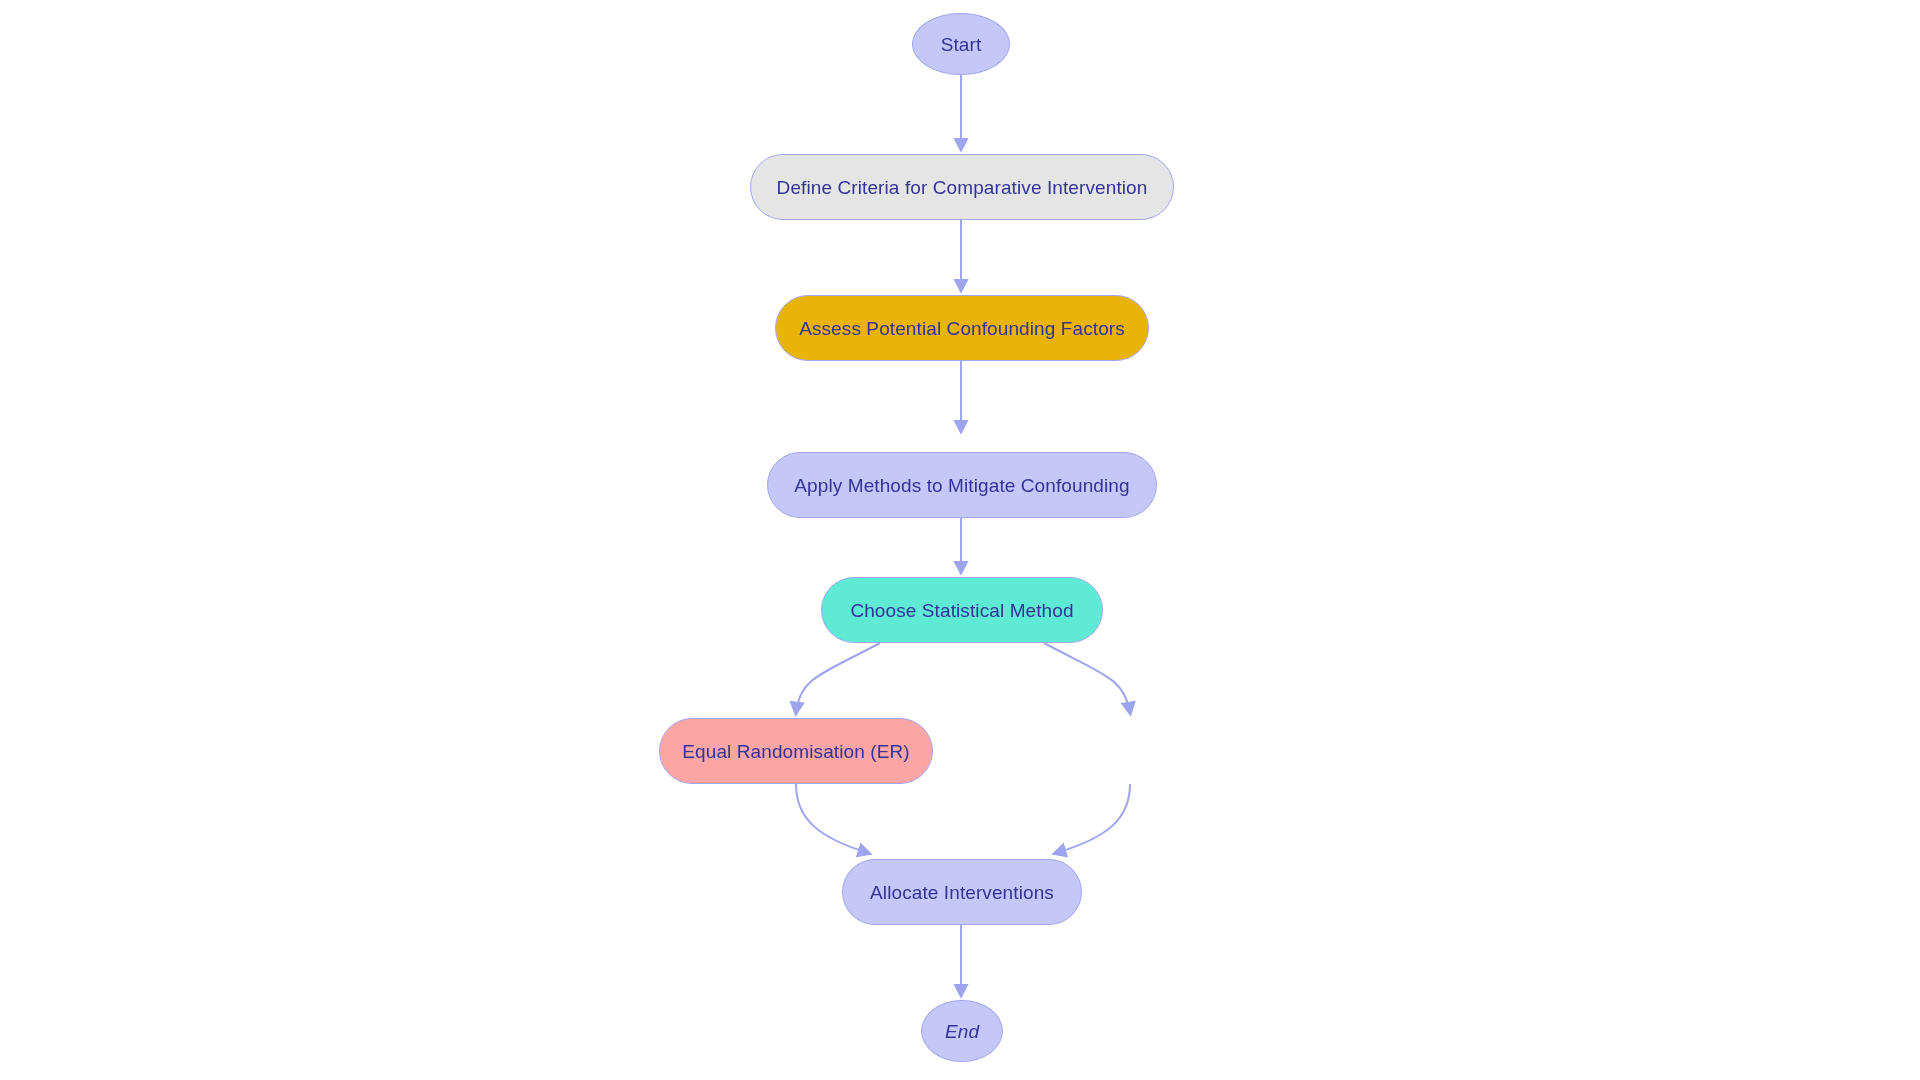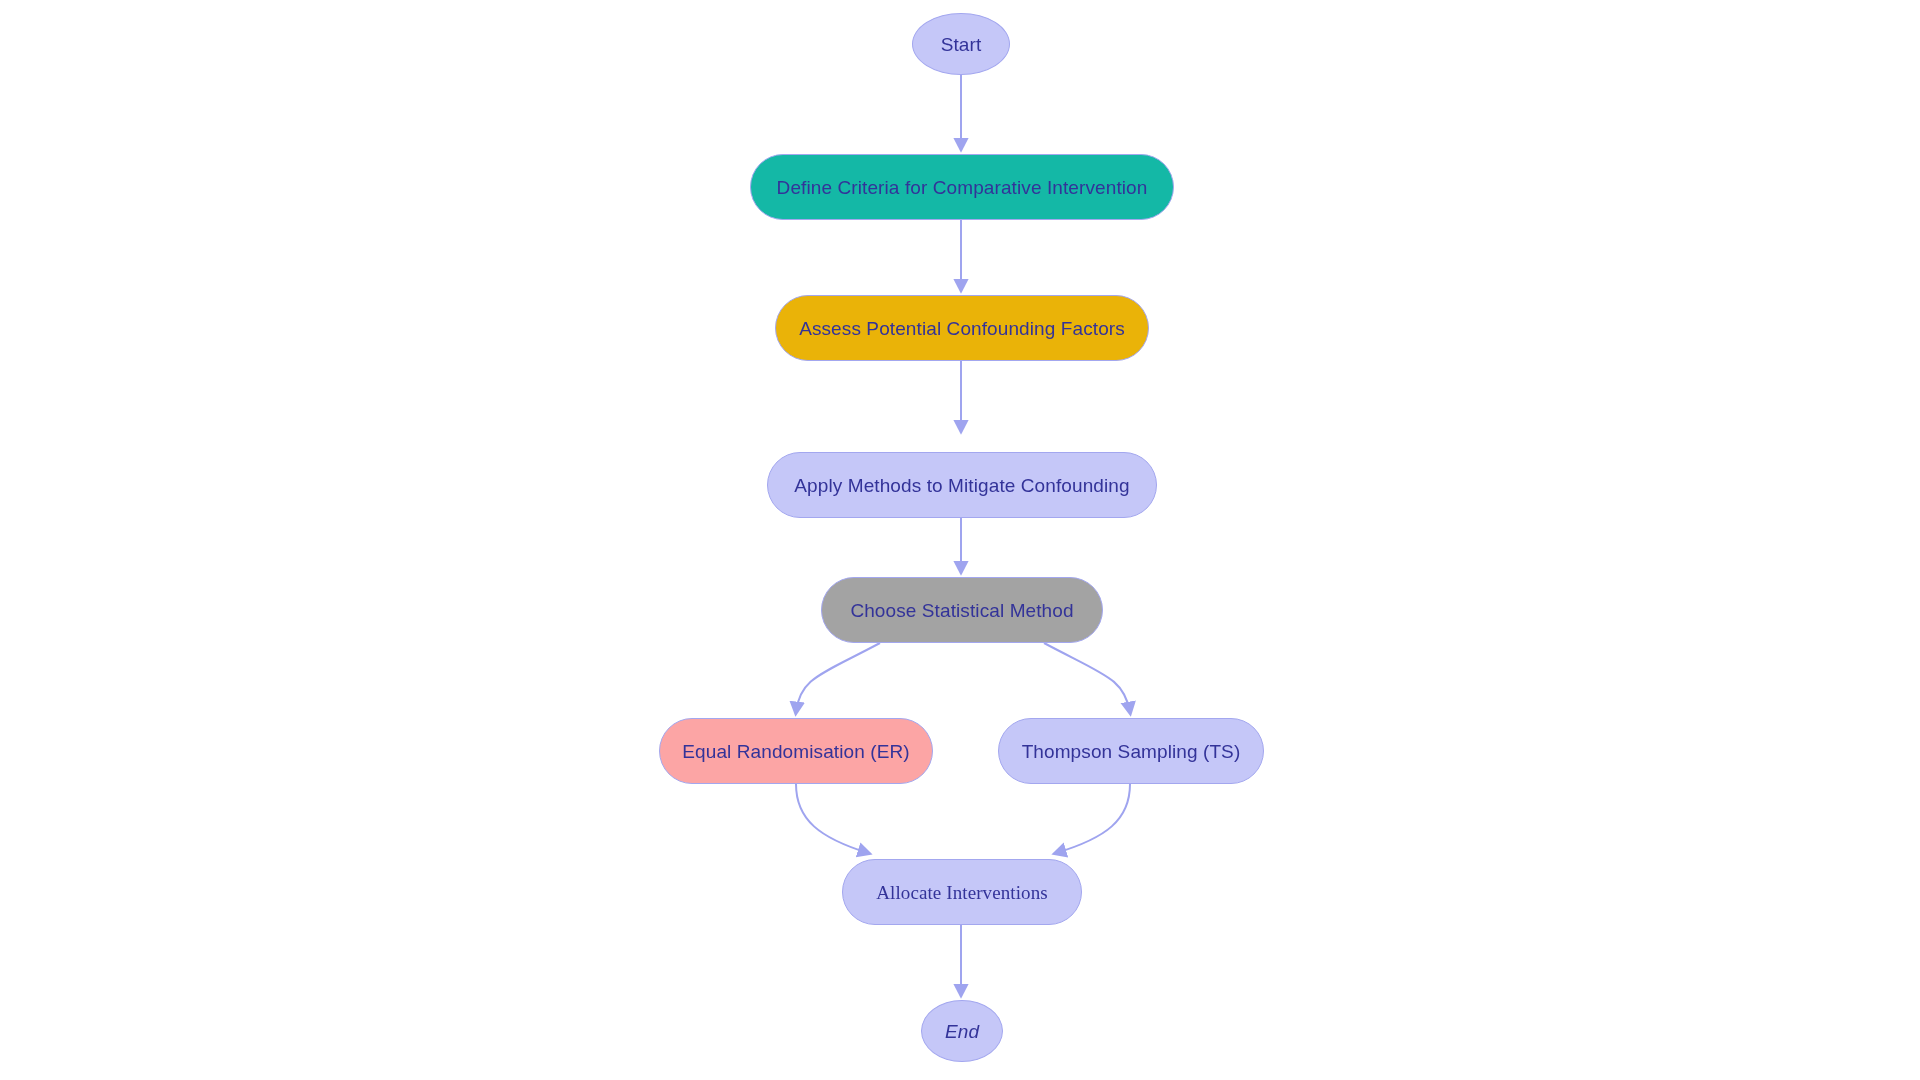--- a/index.html
+++ b/index.html
@@ -68,45 +68,42 @@
         <path d="M 796 784 C 796 820, 820 838, 868 853" fill="none" stroke="#9fa4ef" stroke-width="2" marker-end="url(#arrowhead)"></path>
         <path d="M 1130 784 C 1130 820, 1106 838, 1056 853" fill="none" stroke="#9fa4ef" stroke-width="2" marker-end="url(#arrowhead)"></path>
         <path d="M 961 925 L 961 994" fill="none" stroke="#9fa4ef" stroke-width="2" marker-end="url(#arrowhead)"></path>
       </g>
   </svg>
 
   <div class="node ellipse" style="left: 912px; top: 13px; width: 98px; height: 62px; font-size: 19px; background: rgb(197, 199, 248); border-color: rgb(163, 167, 239); color: rgb(51, 51, 153);">
     <span class="node-label">Start</span>
   </div>
 
-  <div class="node pill" style="left: 750px; top: 154px; width: 424px; height: 66px; font-size: 19px; background: #14b8a6; border-color: rgb(163, 167, 239); color: rgb(51, 51, 153);">
+  <div class="node pill" style="left: 750px; top: 154px; width: 424px; height: 66px; font-size: 19px; background: #e5e5e5; border-color: rgb(163, 167, 239); color: rgb(51, 51, 153);">
     <span class="node-label">Define Criteria for Comparative Intervention</span>
   </div>
 
   <div class="node pill" style="left: 775px; top: 295px; width: 374px; height: 66px; font-size: 19px; background: #eab308; border-color: rgb(163, 167, 239); color: rgb(51, 51, 153);">
     <span class="node-label">Assess Potential Confounding Factors</span>
   </div>
 
   <div class="node pill" style="left: 767px; top: 452px; width: 390px; height: 66px; font-size: 19px; background: rgb(197, 199, 248); border-color: rgb(163, 167, 239); color: rgb(51, 51, 153); text-align: right;">
     <span class="node-label">Apply Methods to Mitigate Confounding</span>
   </div>
 
-  <div class="node pill" style="left: 821px; top: 577px; width: 282px; height: 66px; font-size: 19px; background: #a3a3a3; border-color: rgb(163, 167, 239); color: rgb(51, 51, 153);">
+  <div class="node pill" style="left: 821px; top: 577px; width: 282px; height: 66px; font-size: 19px; background: #5eead4; border-color: rgb(163, 167, 239); color: rgb(51, 51, 153);">
     <span class="node-label">Choose Statistical Method</span>
   </div>
 
   <div class="node pill" style="left: 659px; top: 718px; width: 274px; height: 66px; font-size: 19px; background: #fca5a5; border-color: rgb(163, 167, 239); color: rgb(51, 51, 153);">
     <span class="node-label">Equal Randomisation (ER)</span>
   </div>
 
-  <div class="node pill" style="left: 998px; top: 718px; width: 266px; height: 66px; font-size: 19px; background: rgb(197, 199, 248); border-color: rgb(163, 167, 239); color: rgb(51, 51, 153);">
-    <span class="node-label">Thompson Sampling (TS)</span>
-  </div>
 
-  <div class="node pill" style="left: 842px; top: 859px; width: 240px; height: 66px; font-size: 19px; background: rgb(197, 199, 248); border-color: rgb(163, 167, 239); color: rgb(51, 51, 153); font-family: Liberation Serif, serif;">
+  <div class="node pill" style="left: 842px; top: 859px; width: 240px; height: 66px; font-size: 19px; background: rgb(197, 199, 248); border-color: rgb(163, 167, 239); color: rgb(51, 51, 153);">
     <span class="node-label">Allocate Interventions</span>
   </div>
 
   <div class="node ellipse" style="left: 921px; top: 1000px; width: 82px; height: 62px; font-size: 19px; background: rgb(197, 199, 248); border-color: rgb(163, 167, 239); color: rgb(51, 51, 153); font-style: italic;">
     <span class="node-label">End</span>
   </div>
 
 </div>
 
 </body></html>

